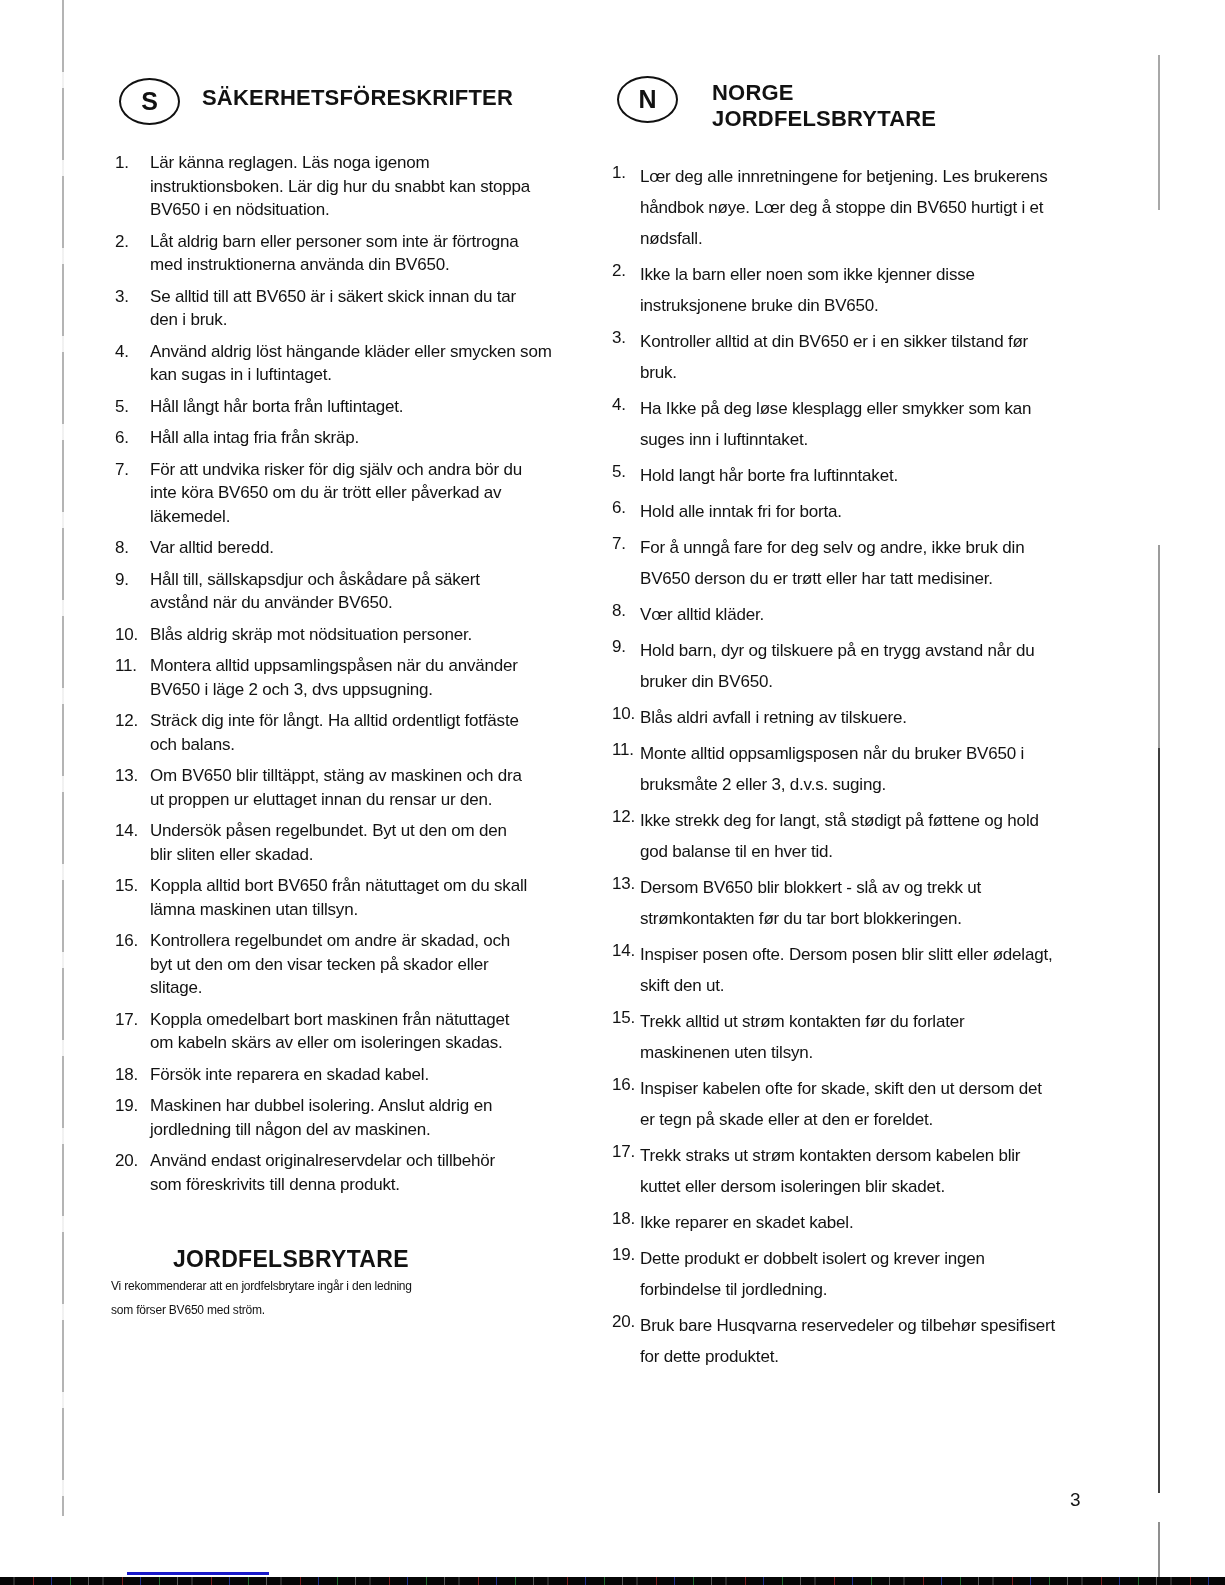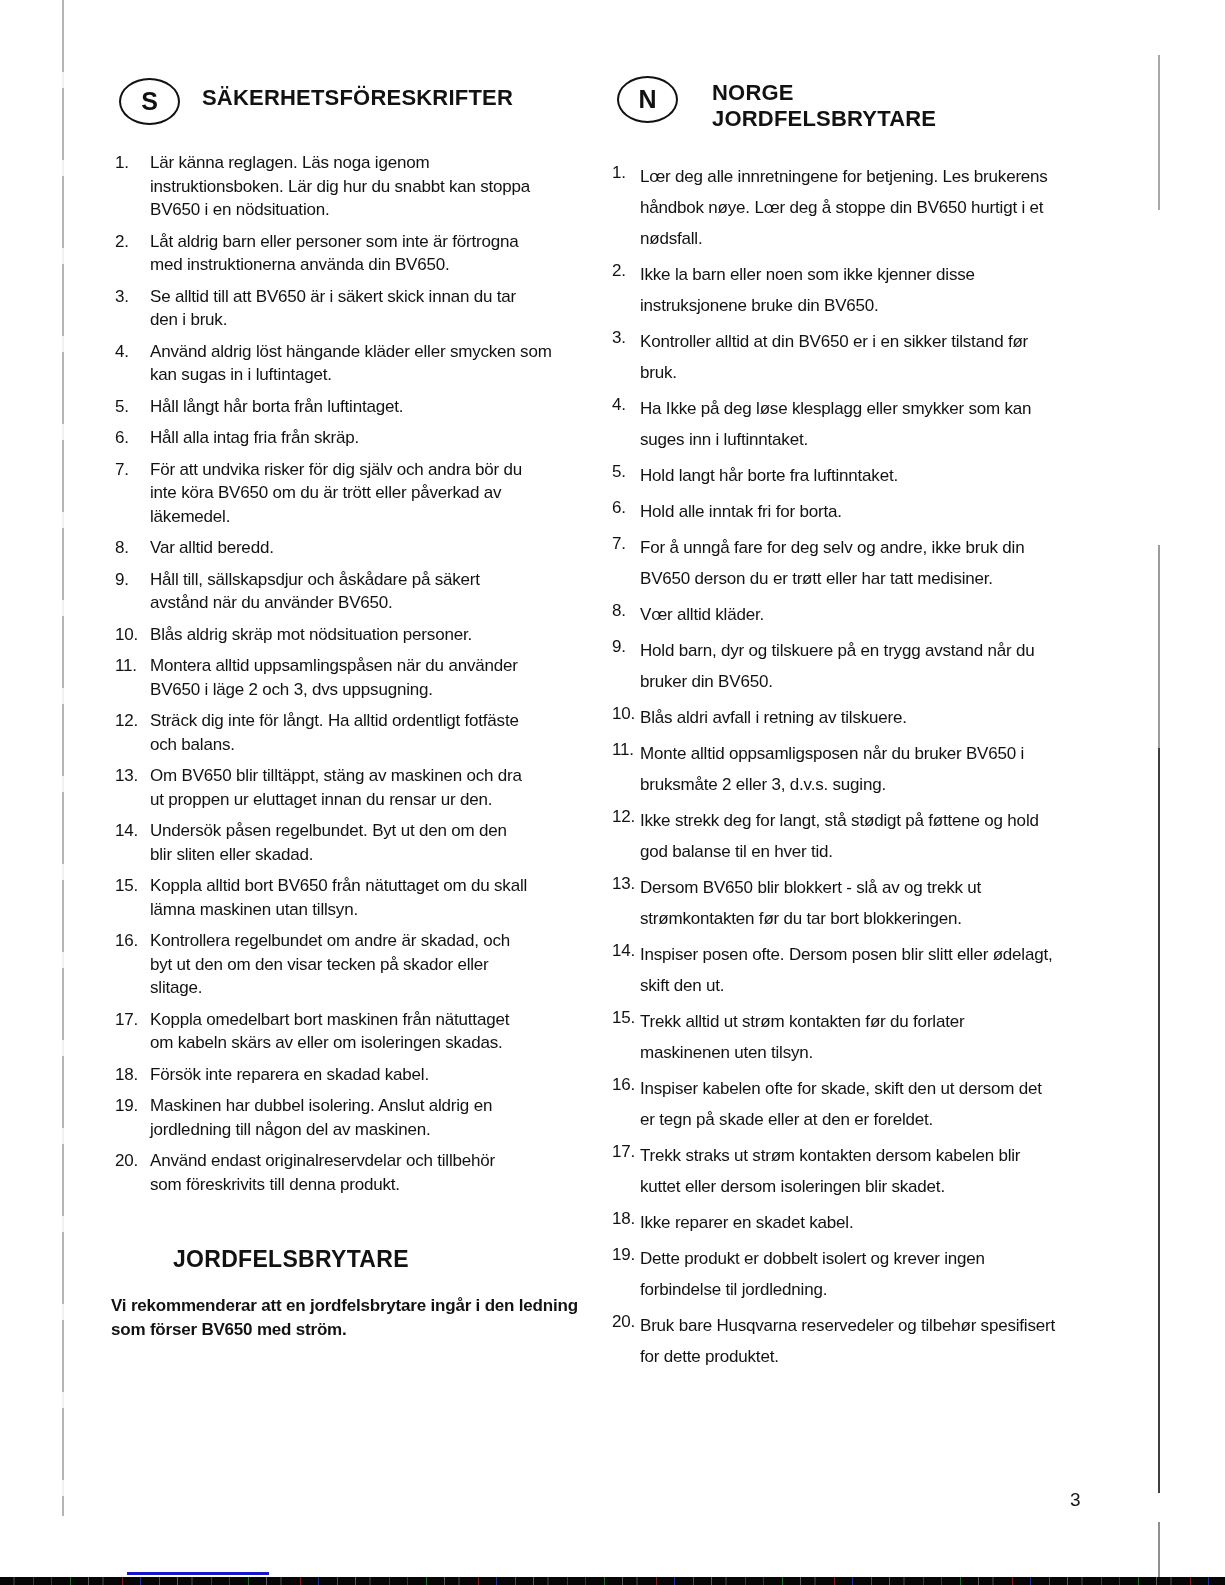--- a/index.html
+++ b/index.html
@@ -67,23 +67,23 @@
     white-space:pre-line;
   }
   .col-right .item-text{line-height:31px;}
   
   .subsection{margin-top:50px;}
   .subsection-title{
     font-weight:700;font-size:23px;letter-spacing:.3px;
     text-align:left;margin-left:60px;width:410px;
   }
   .subsection-body{
-    margin-top:21px;
-    font-size:17px;line-height:24px;letter-spacing:-0.2px;
-    white-space:pre-line;width:470px;margin-left:-2px;font-weight:bold;
+    margin-top:1px;
+    font-size:12px;line-height:24px;letter-spacing:-0.2px;
+    white-space:pre-line;width:470px;margin-left:-2px;
   }
   .page-number{
     position:absolute;left:1070px;top:1489px;
     font-size:19px;color:#161616;
   }
 </style>
 </head>
 <body>
 
 <div class="page">

